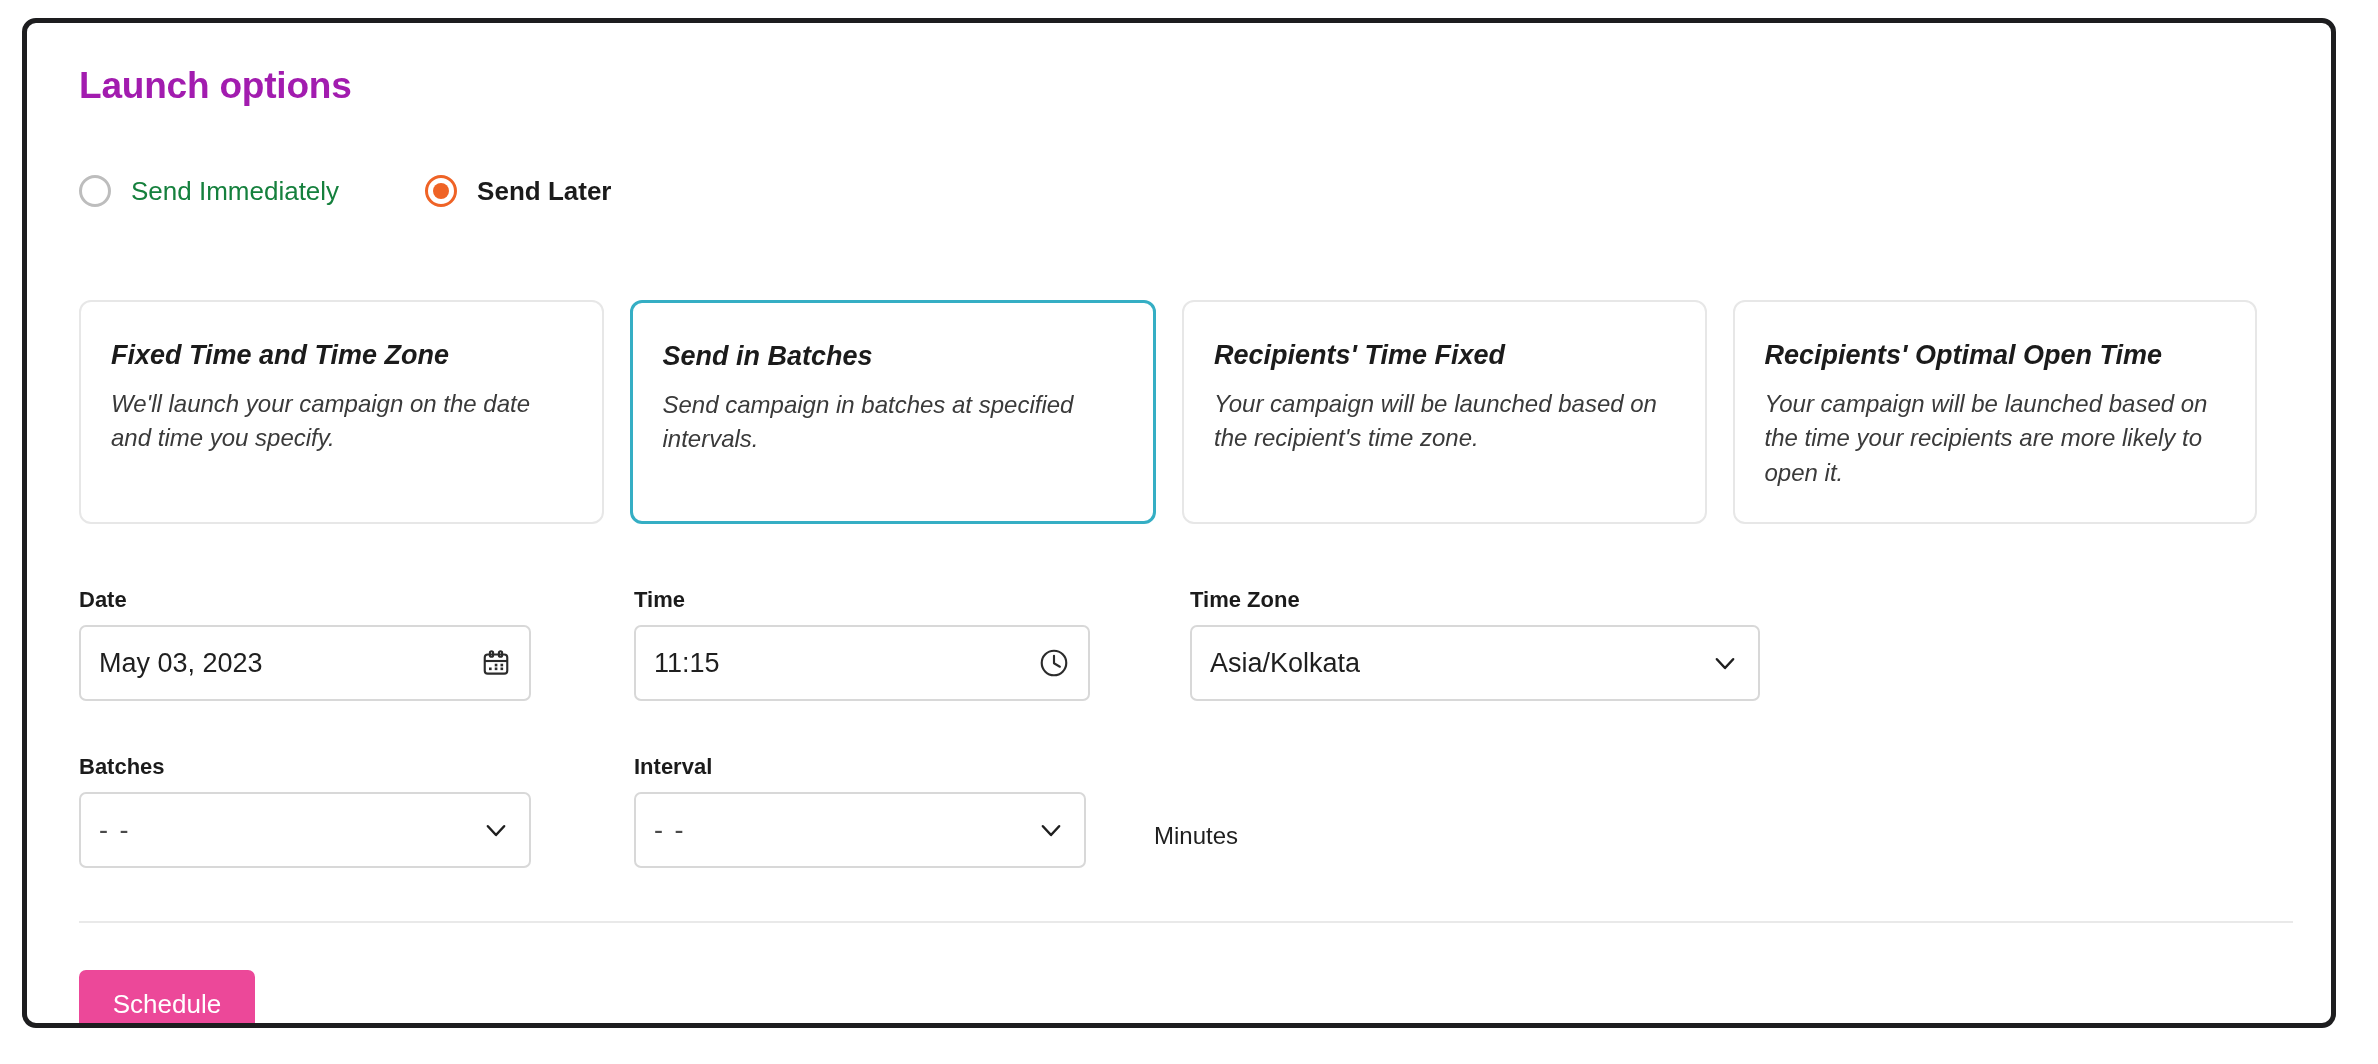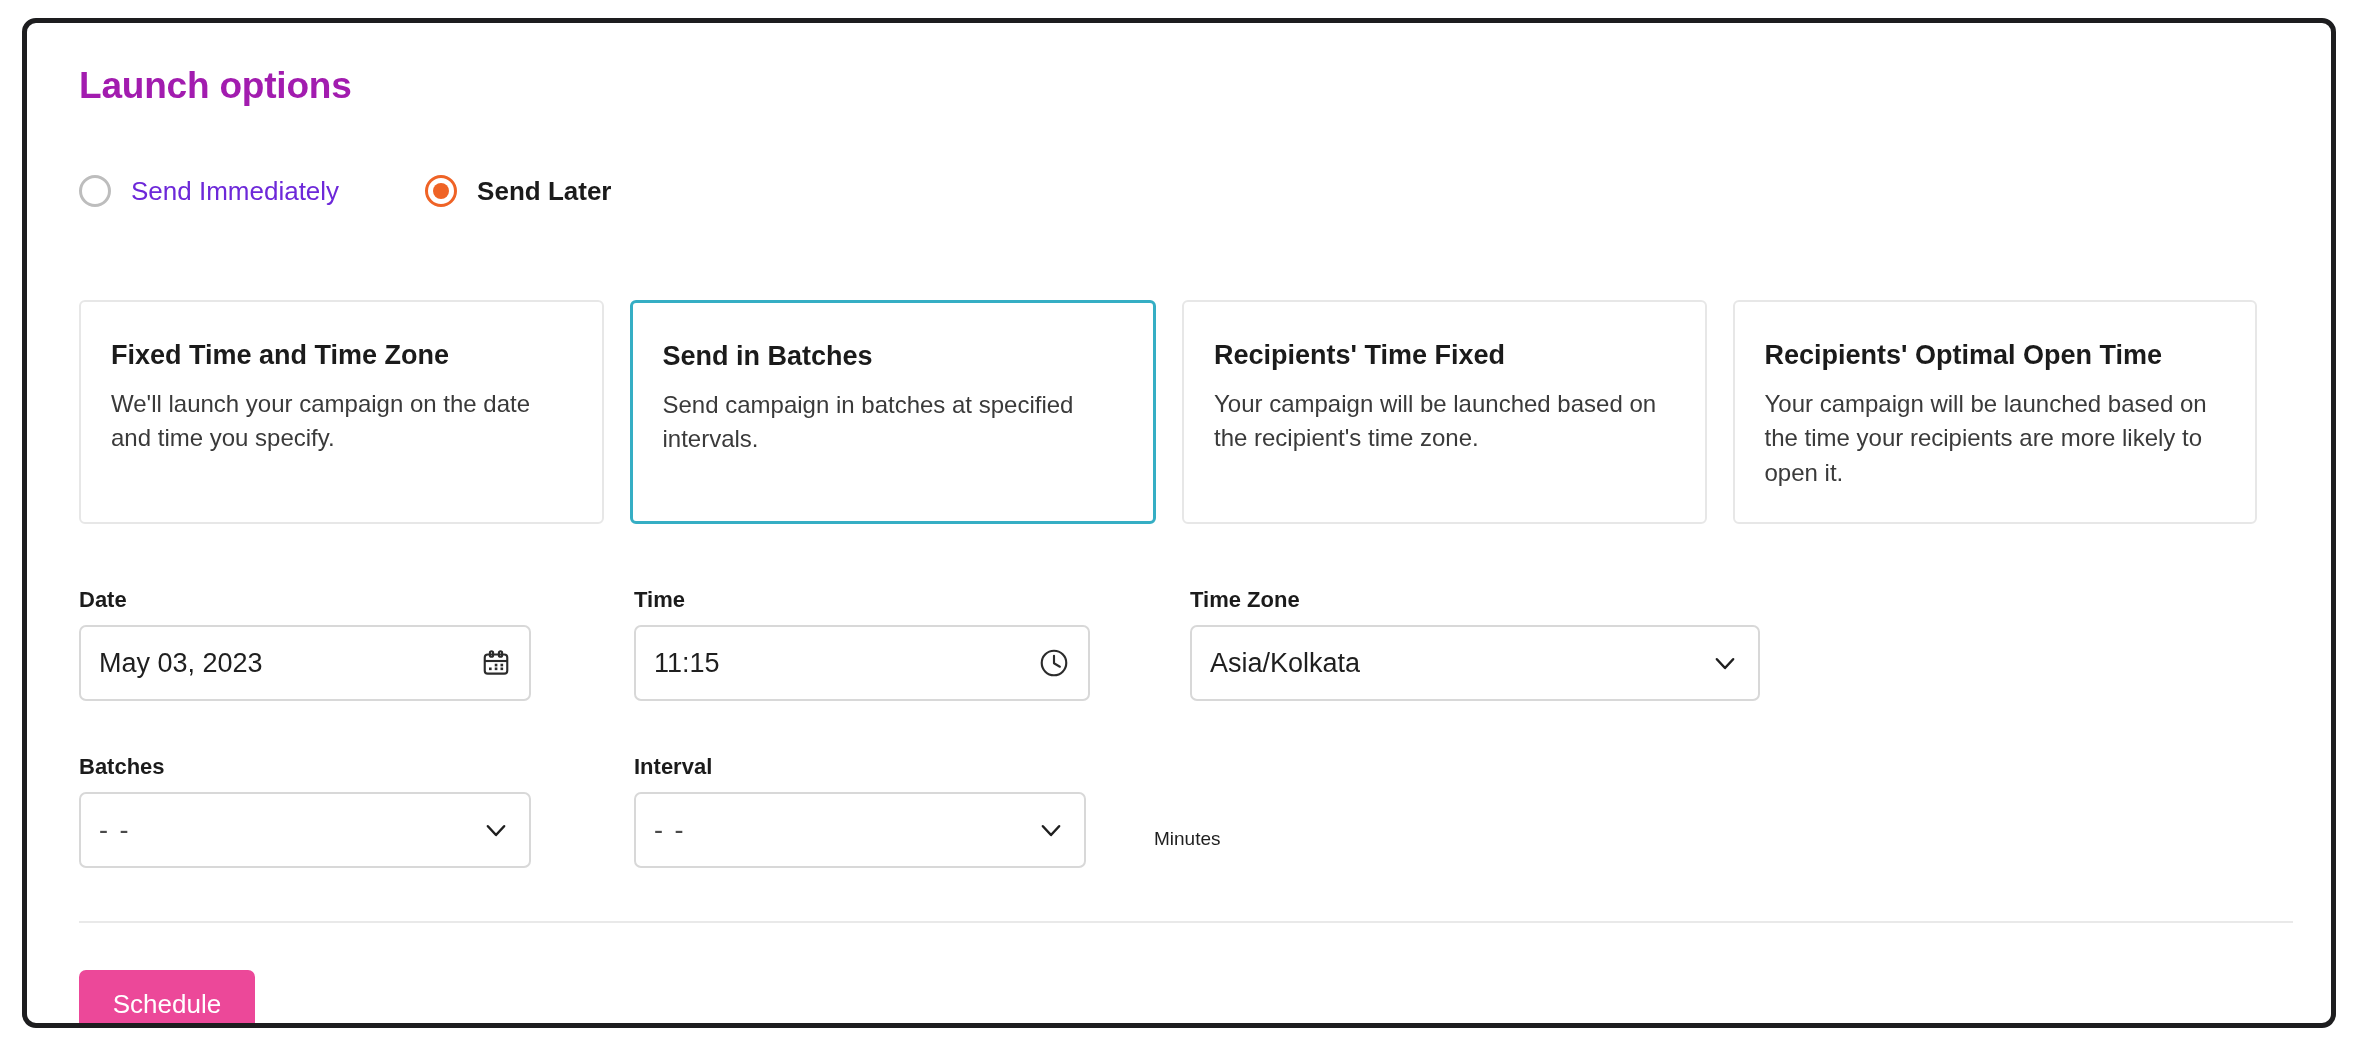--- a/index.html
+++ b/index.html
@@ -81,46 +81,47 @@
     width: 16px;
     height: 16px;
     margin-left: -8px;
     margin-top: -8px;
     border-radius: 50%;
     background: #ef6326;
   }
   .radio-label {
     margin-left: 20px;
     font-size: 26px;
-    color: #6d28d9;
+    color: #15803d;
   }
   .radio-label.strong {
     font-weight: bold;
     color: #1b1b1b;
   }
 
   
   .cards {
     position: absolute;
     left: 52px;
     top: 277px;
     width: 2178px;
     display: flex;
     gap: 26px;
   }
   .card {
     flex: 1 1 0;
     min-width: 0;
     height: 224px;
     border: 2px solid #e7e7e7;
-    border-radius: 6px;
+    border-radius: 12px;
     box-sizing: border-box;
     padding: 38px 30px 0 30px;
     background: #fff;
     cursor: pointer;
+    font-style: italic;
   }
   .card.selected {
     border: 3px solid #35aec4;
   }
   .card-title {
     font-size: 27px;
     font-weight: bold;
     color: #1b1b1b;
     margin-bottom: 16px;
   }
@@ -184,21 +185,21 @@
     position: absolute;
     right: 18px;
     top: 50%;
     transform: translateY(-50%);
     display: flex;
     align-items: center;
     justify-content: center;
     line-height: 0;
   }
   .unit-label {
-    font-size: 19px;
+    font-size: 24px;
     color: #1f1f1f;
     margin-left: 24px;
     margin-bottom: 18px;
     white-space: nowrap;
   }
 
   
   .divider {
     position: absolute;
     left: 52px;

